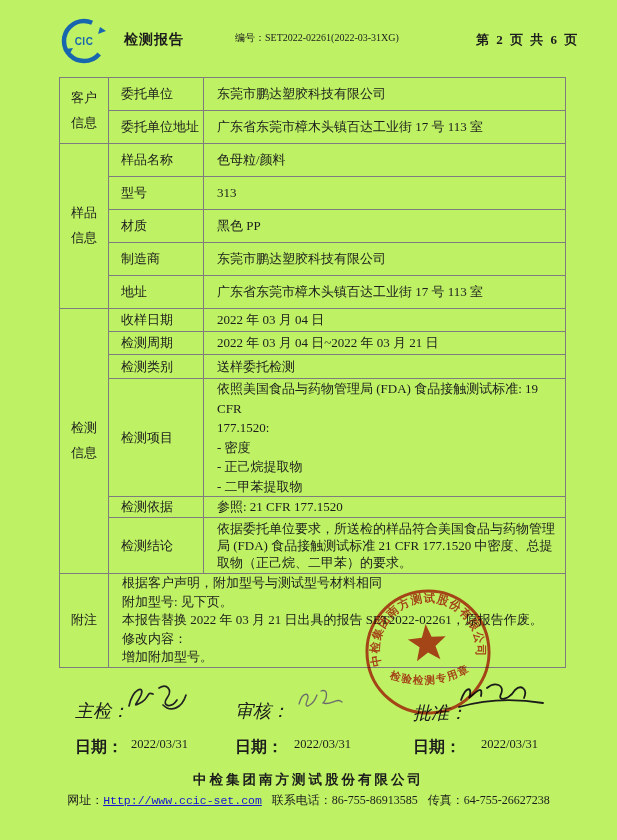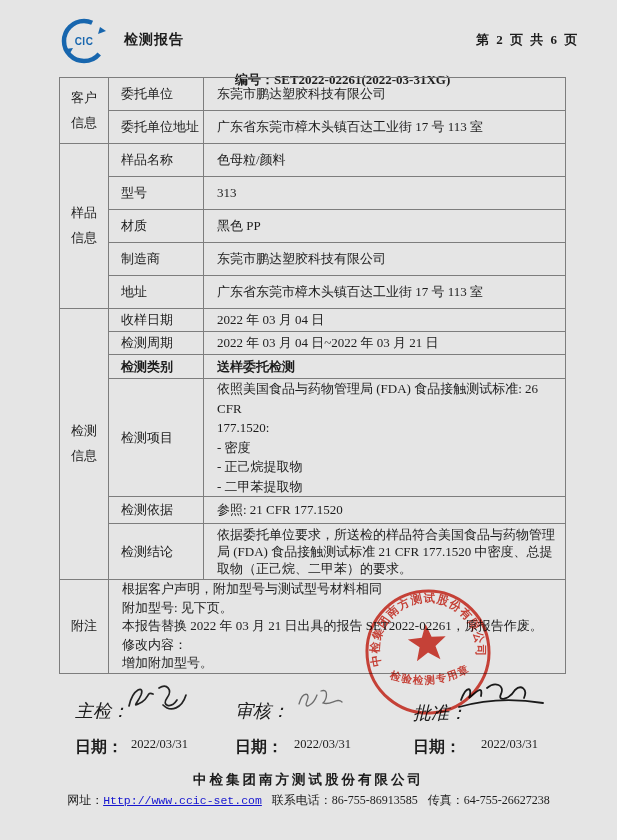--- a/index.html
+++ b/index.html
@@ -2,40 +2,40 @@
 <html><head>
 <meta charset="utf-8">
 <style>
   * { margin:0; padding:0; box-sizing:border-box; }
   html,body { background:#ffffff; }
   body {
     width:617px; height:840px;
     font-family:"Liberation Serif","DejaVu Serif",serif;
     color:#1c1c1c;
   }
-  .page { position:relative; width:617px; height:840px; background:#e5e5e5; overflow:hidden; }
+  .page { position:relative; width:617px; height:840px; background:#bef264; overflow:hidden; }
 
   
   .hdr-logo { position:absolute; left:60px; top:17px; width:48px; height:48px; }
   .hdr-title { position:absolute; left:124px; top:31px; font-size:14px; font-weight:bold; letter-spacing:1px;font-family:Liberation Serif, serif; }
-  .hdr-no { position:absolute; left:235px; top:31px; font-size:13px; font-weight:bold;margin-top:40px; }
+  .hdr-no { position:absolute; left:235px; top:31px; font-size:10px; font-weight:normal; }
   .hdr-page { position:absolute; left:476px; top:31px; font-size:13px; font-weight:bold; letter-spacing:2px; }
 
   
   table.info { position:absolute; left:59px; top:77px; width:506px; border-collapse:collapse; table-layout:fixed; }
   table.info td { border:1px solid #7d7d7d; font-size:13px; vertical-align:middle; }
   td.sec { text-align:center; }
   .secw { display:inline-block; width:2.1em; line-height:1.9; text-align:center; }
   td.fld { padding-left:12px; }
   td.val { padding-left:13px; padding-right:8px; }
   tr.h33  { height:33px; }
   tr.h23  { height:23px; }
-  tr.h24  { height:24px;font-weight:bold; }
+  tr.h24  { height:24px; }
   tr.hitem{ height:98px; }
-  tr.h21  { height:27px; }
+  tr.h21  { height:21px; }
   tr.h51  { height:51px; }
   tr.hnote{ height:92px; }
   .itemline { line-height:19.5px; }
   .concl { line-height:17px; font-size:12px; padding-top:2px; padding-bottom:2px; }
   .noteline { line-height:18.6px; }
   td.valtop { vertical-align:middle; }
 
   
   .sig-label { position:absolute; font-size:18px;font-style:italic; }
   .sig-svg { position:absolute; }
@@ -118,21 +118,21 @@
         <td class="fld">检测周期</td>
         <td class="val">2022 年 03 月 04 日~2022 年 03 月 21 日</td>
       </tr>
       <tr class="h24">
         <td class="fld">检测类别</td>
         <td class="val">送样委托检测</td>
       </tr>
       <tr class="hitem">
         <td class="fld">检测项目</td>
         <td class="val valtop">
-          <div class="itemline">依照美国食品与药物管理局 (FDA) 食品接触测试标准: 26 CFR</div>
+          <div class="itemline">依照美国食品与药物管理局 (FDA) 食品接触测试标准: 19 CFR</div>
           <div class="itemline">177.1520:</div>
           <div class="itemline">- 密度</div>
           <div class="itemline">- 正己烷提取物</div>
           <div class="itemline">- 二甲苯提取物</div>
         </td>
       </tr>
       <tr class="h21">
         <td class="fld">检测依据</td>
         <td class="val">参照: 21 CFR 177.1520</td>
       </tr>

